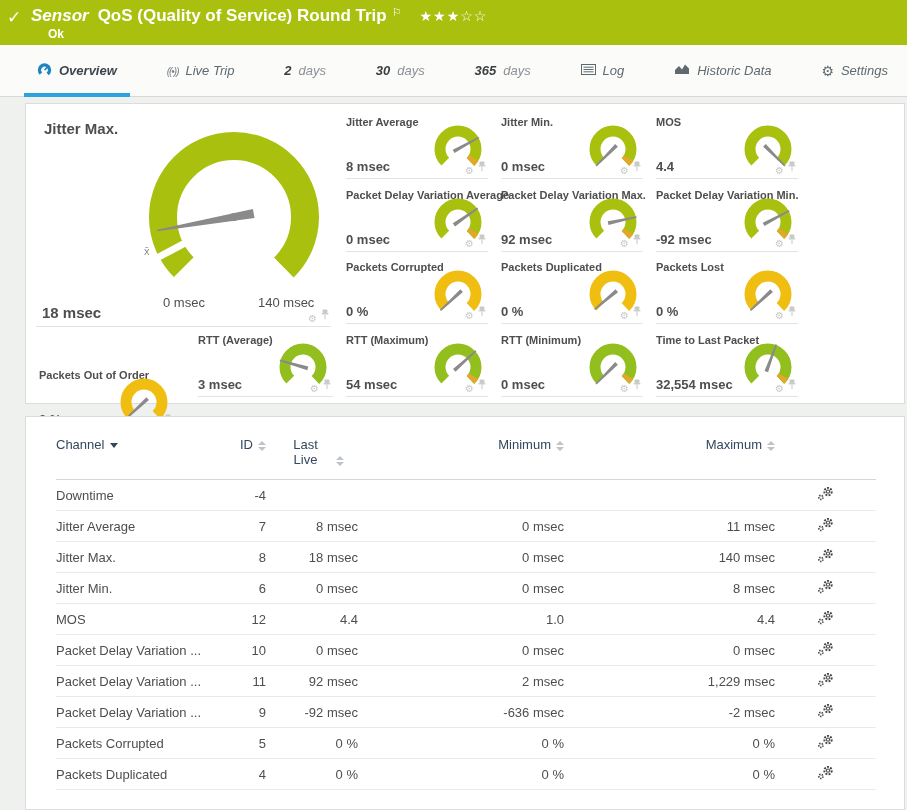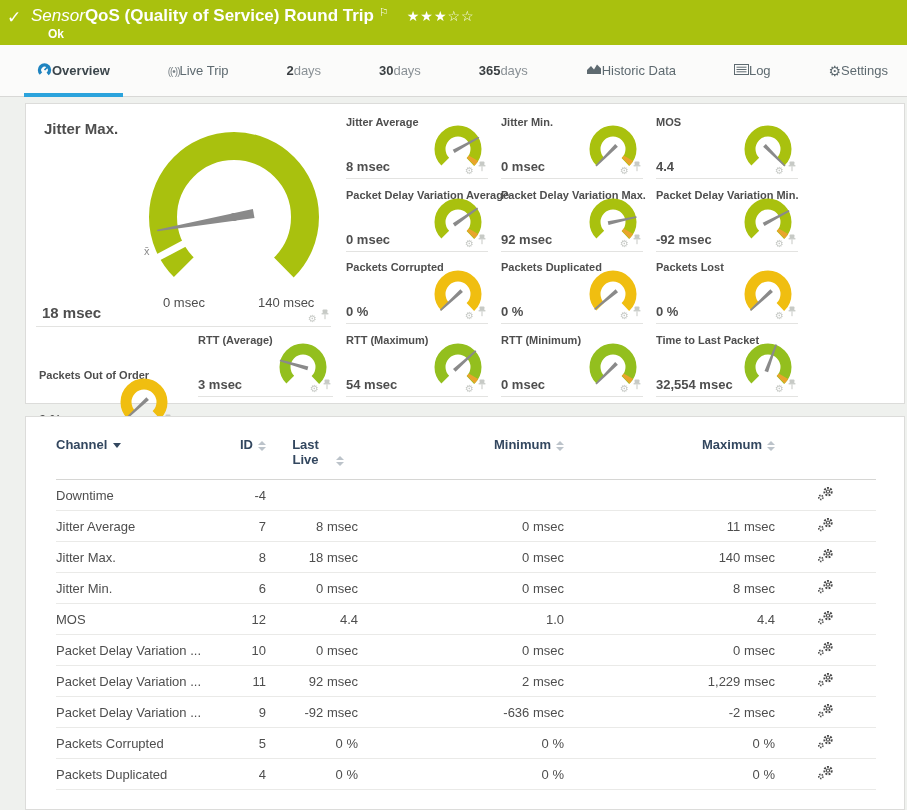--- a/index.html
+++ b/index.html
@@ -3,32 +3,32 @@
 <meta charset="utf-8">
 <style>
   html,body{margin:0;padding:0;background:#eff1ee;}
   body{width:907px;height:810px;overflow:hidden;font-family:"Liberation Sans","DejaVu Sans",sans-serif;}
   .page{position:relative;width:907px;height:810px;}
 
   
   .topbar{position:absolute;left:0;top:0;width:100%;height:45px;background:#a9c10e;color:#fff;}
   .topbar .check{position:absolute;left:7px;top:7px;font-size:17px;font-weight:bold;}
   .topbar .line1{position:absolute;left:31px;top:6px;font-size:17px;white-space:nowrap;}
-  .topbar .kind{font-style:italic;font-weight:normal;margin-right:0;}
+  .topbar .kind{font-style:italic;font-weight:bold;margin-right:9px;}
   .topbar .ttl{font-weight:bold;}
   .topbar .flag{font-size:11px;vertical-align:top;margin-left:5px;}
   .topbar .stars{margin-left:18px;font-size:14px;letter-spacing:1px;}
   .topbar .status{position:absolute;left:48px;top:27px;font-size:12px;font-weight:bold;}
 
   
   .tabbar{position:absolute;left:0;top:45px;width:100%;height:52px;background:#fbfbfa;
           border-bottom:1px solid #d8d8d6;display:flex;align-items:center;
           justify-content:space-between;padding:0 12px 0 30px;box-sizing:border-box;}
-  .tab{position:relative;height:52px;display:flex;align-items:center;gap:0;padding:0 7px;
-       font-size:13px;color:#5e6a70;cursor:pointer;white-space:nowrap;}
+  .tab{position:relative;height:52px;display:flex;align-items:center;gap:7px;padding:0 7px;
+       font-size:13px;color:#5e6a70;cursor:pointer;white-space:nowrap;font-style:italic;}
   .tab.active{color:#3c464c;font-weight:bold;}
   .tab.active::after{content:"";position:absolute;left:-6px;right:-6px;bottom:0;height:4px;background:#2ba3dc;}
   .tab .num{color:#3a3f42;font-weight:bold;}
   .tab .day{color:#8a9196;font-weight:normal;}
   .live-ic{font-size:10px;color:#7c8489;letter-spacing:-1px;}
   .gear-ch{font-size:14px;color:#5e6a70;}
 
   
   .gauge-panel{position:absolute;left:25px;top:103px;width:880px;height:301px;background:#fff;
                border:1px solid #dcdcda;box-sizing:border-box;}
@@ -43,21 +43,21 @@
   .tile-big .t{font-size:15px;left:8px;top:8px;}
   .tile-big .v{font-size:15px;left:6px;bottom:5px;}
   .tile-big .scale{position:absolute;bottom:16px;font-size:13px;color:#4e4e4e;}
   .tile-big .xbar{position:absolute;left:108px;top:133px;font-size:11px;color:#8a8a8a;}
   .tile-big svg.gb{position:absolute;left:78px;top:10px;}
 
   
   .table-card{position:absolute;left:25px;top:416px;width:880px;height:394px;background:#fff;
               border:1px solid #dcdcda;box-sizing:border-box;overflow:hidden;}
   table.ch{margin:14px 0 0 30px;border-collapse:collapse;width:820px;table-layout:fixed;}
-  table.ch th{font-size:13px;color:#33475f;font-weight:bold;vertical-align:top;
+  table.ch th{font-size:13px;color:#33475f;font-weight:normal;vertical-align:top;
               padding:6px 0 12px;border-bottom:1px solid #d6d6d4;text-align:right;cursor:pointer;}
   table.ch th.ch-col{text-align:left;}
   table.ch th.lv-col{text-align:center;}
   .lv-wrap{display:inline-block;width:50px;text-align:center;line-height:15px;}
   table.ch td{font-size:13px;color:#4e4e4e;height:30px;padding:0;border-bottom:1px solid #eaeae8;text-align:right;}
   table.ch td.ch-col{text-align:left;}
   table.ch td.gear-col,table.ch th.gear-col{text-align:center;}
   .caret{display:inline-block;margin-left:6px;width:0;height:0;border-left:4px solid transparent;
          border-right:4px solid transparent;border-top:5px solid #33475f;vertical-align:middle;}
   .sort{display:inline-block;margin-left:5px;vertical-align:middle;}
@@ -96,33 +96,33 @@
       </div>
       <div class="tab">
         <span class="num">30</span>
         <span class="day">days</span>
       </div>
       <div class="tab">
         <span class="num">365</span>
         <span class="day">days</span>
       </div>
       <div class="tab">
-        <span><svg width="16" height="12" viewBox="0 0 16 12">
-            <path d="M1,11 L1,7 L5,3 L8,6.5 L11,1.5 L15,5.5 L15,11 Z" fill="#5e6a70"></path>
-          </svg></span>
-        <span>Historic Data</span>
-      </div>
-      <div class="tab">
         <span><svg width="15" height="11" viewBox="0 0 15 11">
             <rect x="0.5" y="0.5" width="14" height="10" fill="none" stroke="#5e6a70"></rect>
             <line x1="2.5" y1="3.2" x2="12.5" y2="3.2" stroke="#5e6a70"></line>
             <line x1="2.5" y1="5.5" x2="12.5" y2="5.5" stroke="#5e6a70"></line>
             <line x1="2.5" y1="7.8" x2="12.5" y2="7.8" stroke="#5e6a70"></line>
           </svg></span>
         <span>Log</span>
+      </div>
+      <div class="tab">
+        <span><svg width="16" height="12" viewBox="0 0 16 12">
+            <path d="M1,11 L1,7 L5,3 L8,6.5 L11,1.5 L15,5.5 L15,11 Z" fill="#5e6a70"></path>
+          </svg></span>
+        <span>Historic Data</span>
       </div>
       <div class="tab">
         <span><span class="gear-ch">⚙</span></span>
         <span>Settings</span>
       </div>
     </nav>
 
   <section class="gauge-panel">
     <div class="tile tile-big">
       <div class="t">Jitter Max.</div>

